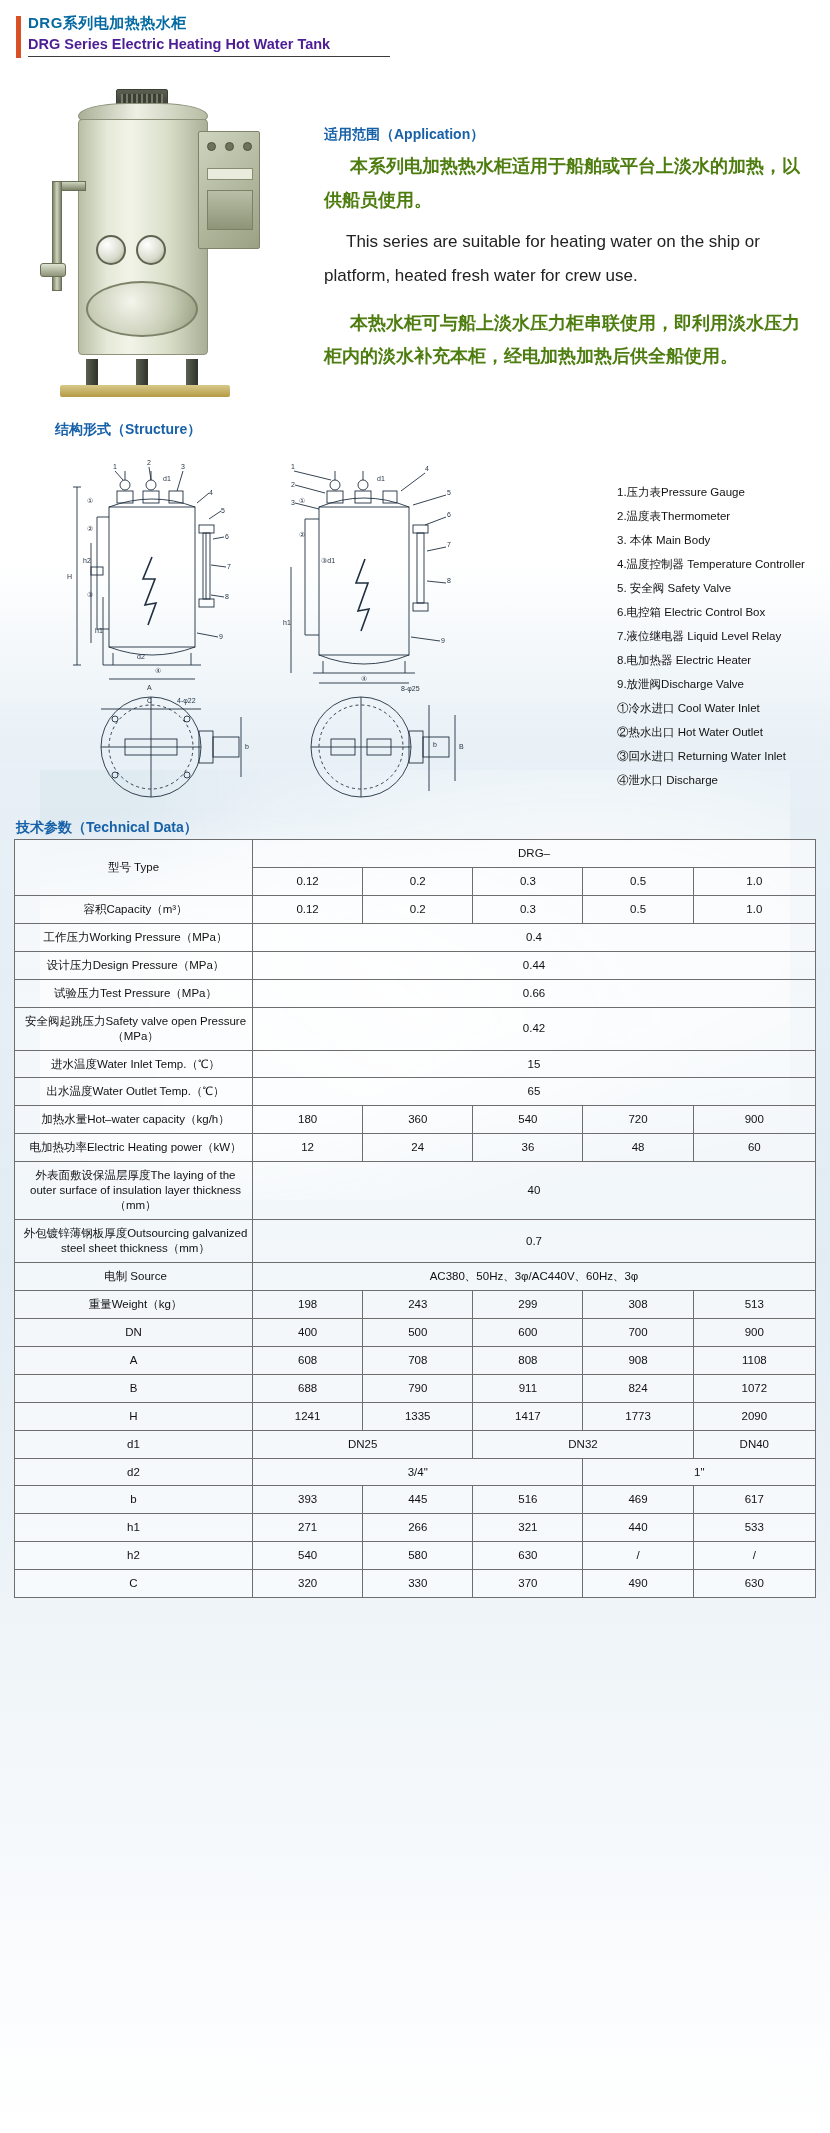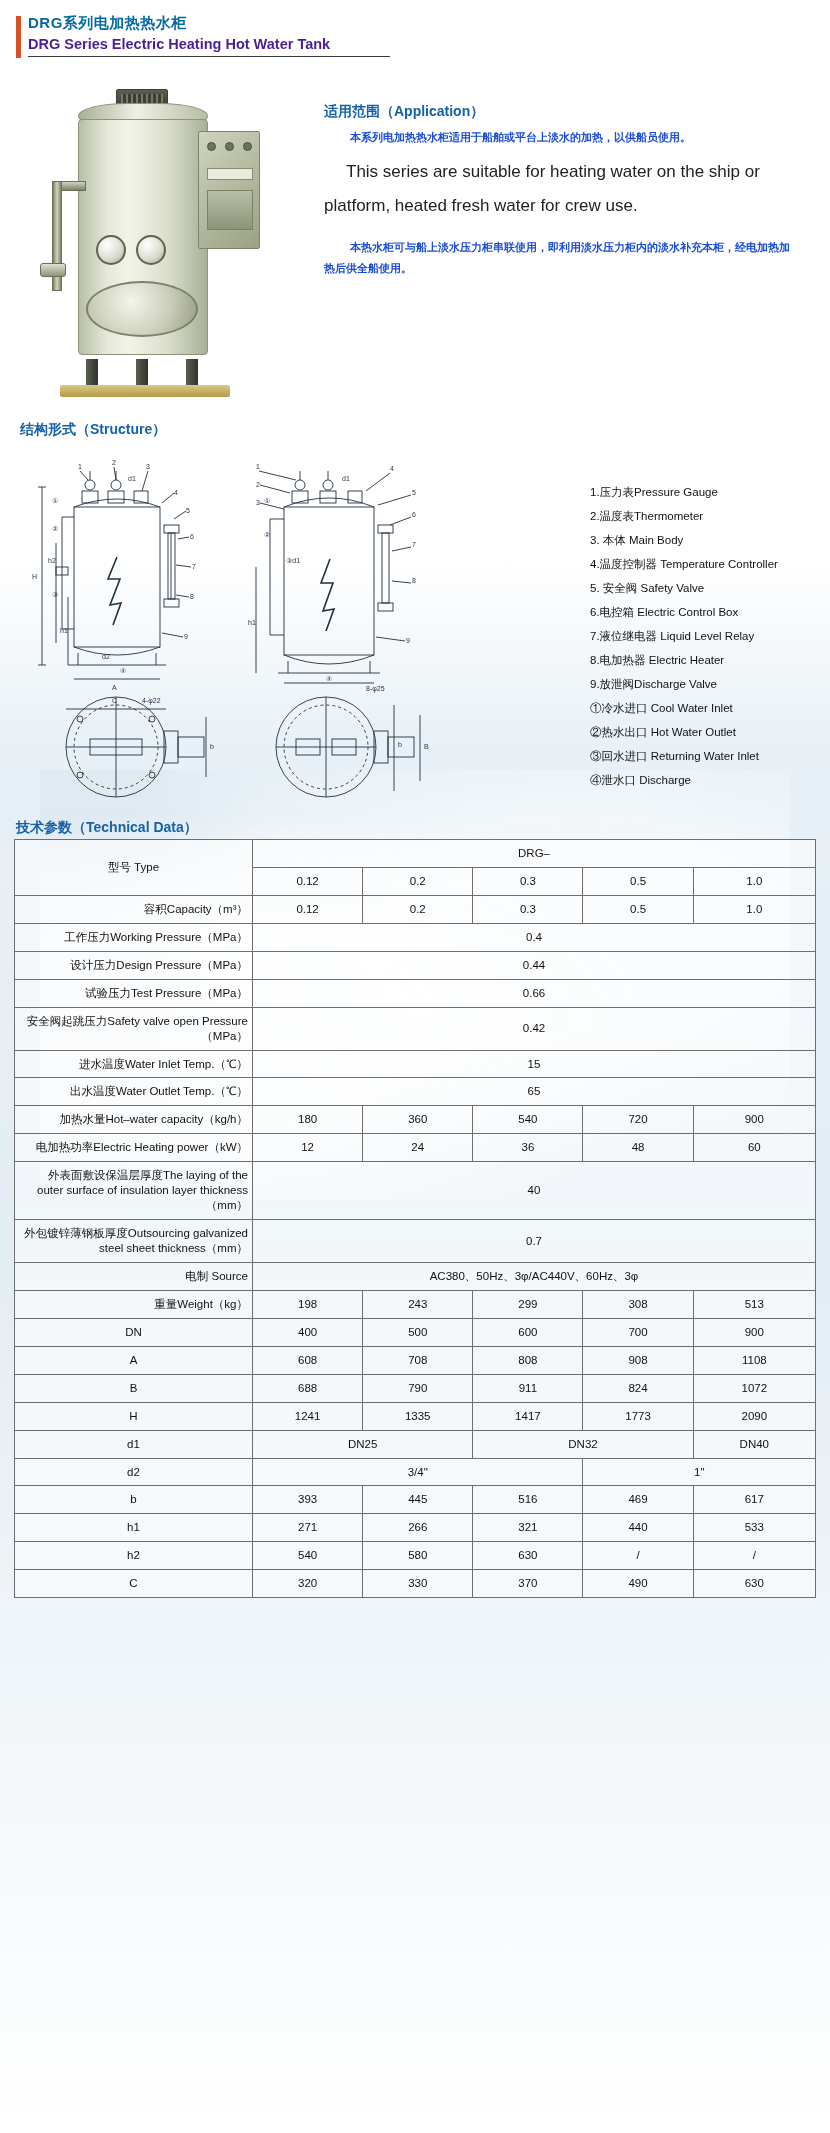--- a/index.html
+++ b/index.html
@@ -66,20 +66,21 @@
     display: inline-block;
     border-bottom: 1.5px solid #3b3b3b;
     padding-bottom: 4px;
     padding-right: 60px;
   }
 
   
   .top-section {
     display: flex;
     padding: 10px 20px 0 10px;
+    align-items: center;
   }
   .photo-wrap {
     width: 300px;
     flex: 0 0 300px;
     padding-top: 10px;
   }
   
   .tank {
     position: relative;
     width: 260px;
@@ -196,38 +197,39 @@
     padding-right: 10px;
     padding-top: 28px;
   }
   .sec-head {
     color: #1761a8;
     font-weight: bold;
     font-size: 14px;
     margin-bottom: 6px;
   }
   .p-cn {
-    font-size: 11px;
+    font-size: 18px;
     line-height: 1.85;
     text-indent: 26px;
-    color: #1d4ed8;
+    color: #4d7c0f;
     margin: 0 0 8px 0;
     font-weight: bold;
   }
   .p-en {
     font-size: 17px;
     line-height: 2.0;
     text-indent: 22px;
     color: #222;
     margin: 0 0 14px 0;
   }
 
   
   .structure {
     padding: 16px 16px 6px 16px;
+    margin-left: 35px;
   }
   .structure .sec-head { margin-left: 4px; margin-bottom: 8px; }
   .struct-body {
     display: flex;
     align-items: flex-start;
   }
   .drawings {
     flex: 1 1 auto;
     position: relative;
     height: 360px;
@@ -261,21 +263,21 @@
   }
   table.spec td, table.spec th {
     border: 1px solid #6e6e6e;
     padding: 6px 4px;
     text-align: center;
     color: #111;
     font-weight: normal;
     line-height: 1.3;
   }
   table.spec td.rowhead {
-    text-align: right;
+    text-align: center;
     padding-left: 8px;
     width: 238px;
   }
   table.spec td.rowhead.center { text-align: center; padding-left: 4px; }
 </style>
 </head>
 <body>
 
 <div class="page">
   <div class="watermark"></div>

